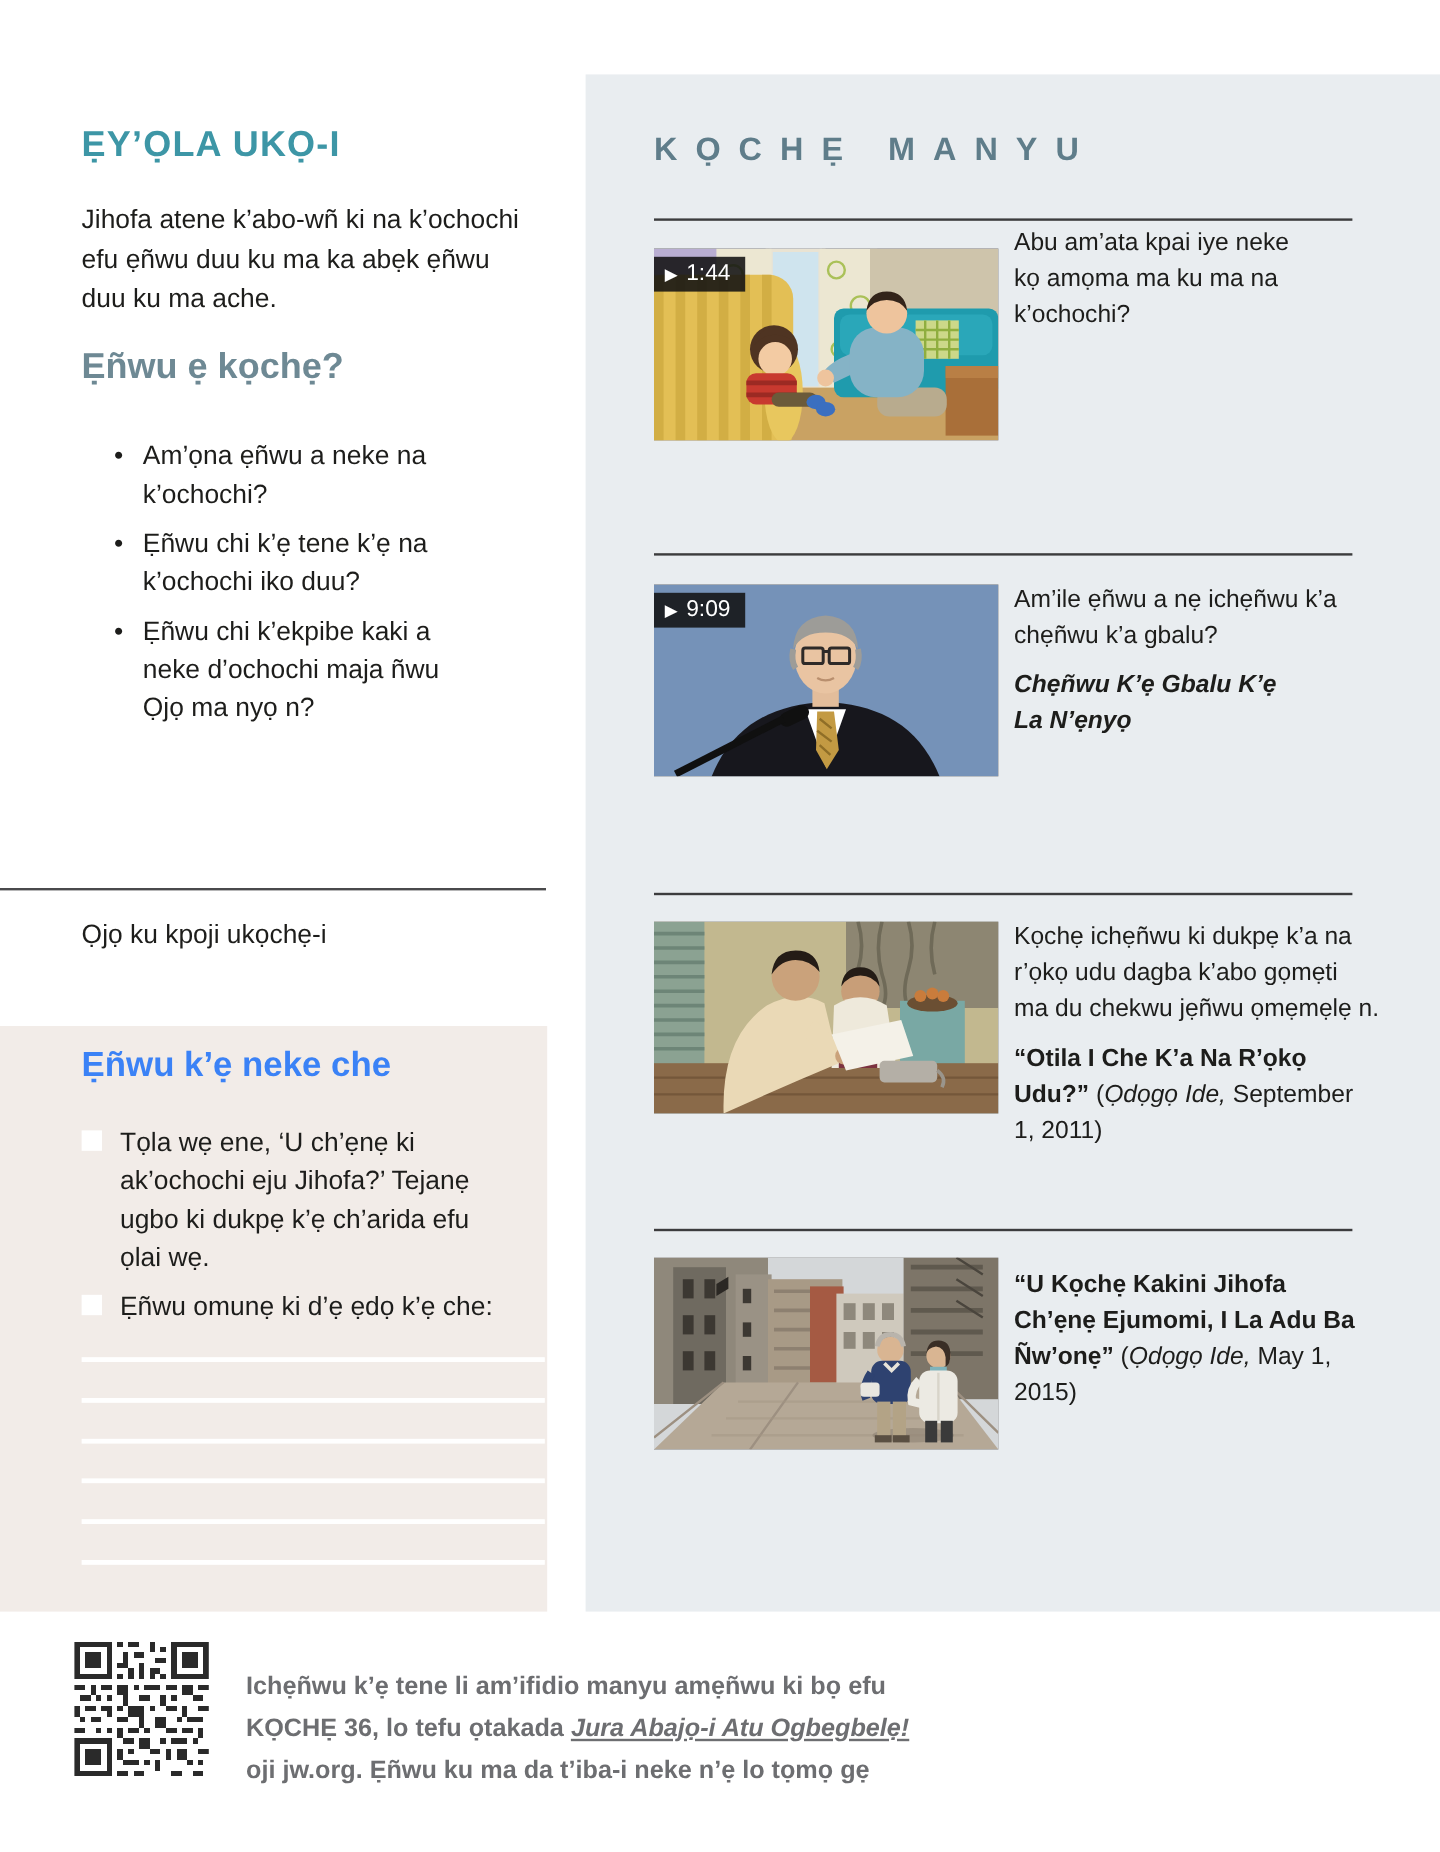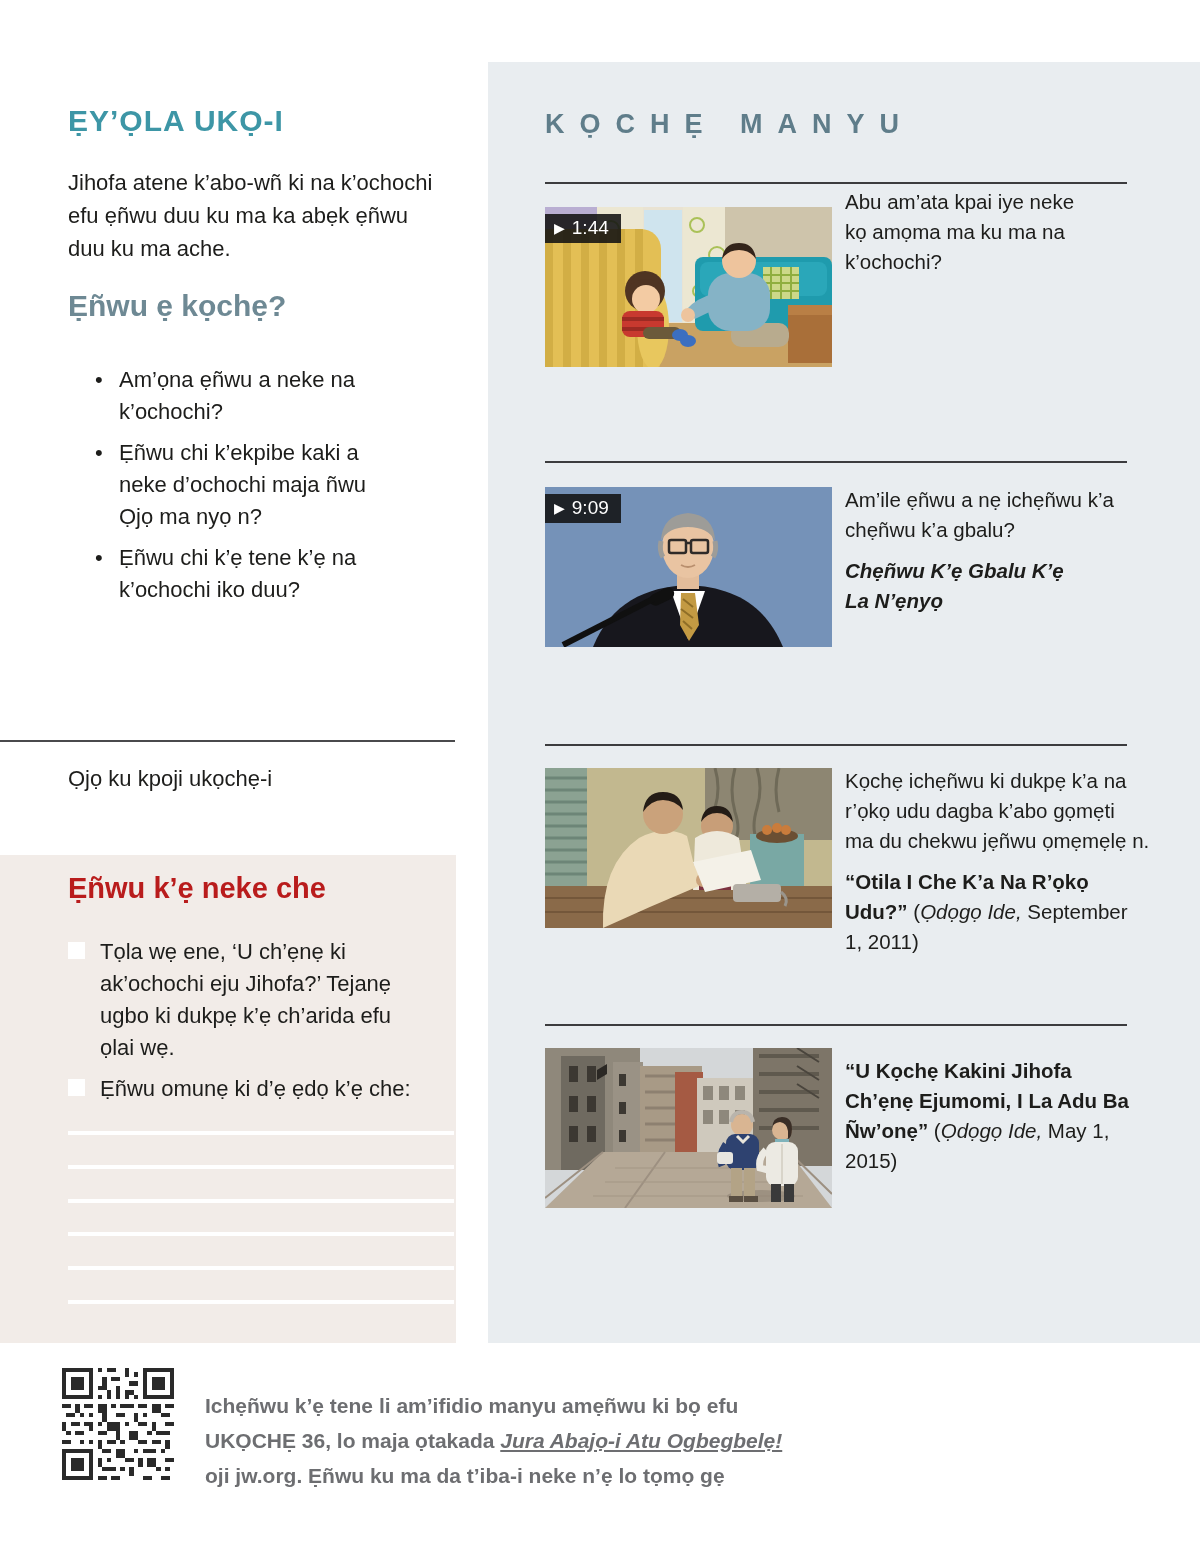--- a/index.html
+++ b/index.html
@@ -15,21 +15,21 @@
   #left-intro{left:68px;top:166px;width:412px;font-size:22px;line-height:33px;}
   #questions-heading{left:68px;top:289px;font-size:30px;font-weight:700;color:#6e8994;}
   #question-list{left:95px;top:364px;width:360px;font-size:22px;line-height:32px;}
   .q-item{position:relative;padding-left:24px;margin-bottom:9px;}
   .q-item::before{content:"\2022";position:absolute;left:0;top:0;font-size:22px;color:#1d1d1b;}
   #left-divider{left:0;top:740px;width:455px;height:2px;background:#4a4a4c;}
   #note-line{left:68px;top:764px;width:400px;font-size:22px;line-height:30px;}
 
   
   #worksheet-box{left:0;top:855px;width:456px;height:488px;background:#f2ece8;}
-  #box-heading{left:68px;top:872px;font-size:29px;font-weight:700;color:#b91c1c;}
+  #box-heading{left:68px;top:872px;font-size:29px;font-weight:700;color:#3b82f6;}
   .check-item{font-size:22px;line-height:32px;width:356px;}
   #check-item-1{left:100px;top:936px;}
   #check-item-2{left:100px;top:1073px;}
   .checkbox{width:17px;height:17px;background:#ffffff;}
   #checkbox-1{left:68px;top:942px;}
   #checkbox-2{left:68px;top:1079px;}
   .writing-line{left:68px;width:386px;height:4px;background:#ffffff;}
 
   
   #videos-panel{left:488px;top:62px;width:712px;height:1281px;background:#e9edf0;}
@@ -66,25 +66,25 @@
 
   <div class="abs" id="left-title">ẸY’ỌLA UKỌ-I</div>
   <div class="abs preline" id="left-intro">Jihofa atene k’abo-wñ ki na k’ochochi
 efu ẹñwu duu ku ma ka abẹk ẹñwu
 duu ku ma ache.</div>
   <div class="abs" id="questions-heading">Ẹñwu ẹ kọchẹ?</div>
 
   <div class="abs" id="question-list">
     <div class="q-item preline">Am’ọna ẹñwu a neke na
 k’ochochi?</div>
+    <div class="q-item preline">Ẹñwu chi k’ẹ tene k’ẹ na
+k’ochochi iko duu?</div>
     <div class="q-item preline">Ẹñwu chi k’ekpibe kaki a
 neke d’ochochi maja ñwu
 Ọjọ ma nyọ n?</div>
-    <div class="q-item preline">Ẹñwu chi k’ẹ tene k’ẹ na
-k’ochochi iko duu?</div>
   </div>
 
   <div class="abs" id="left-divider"></div>
   <div class="abs" id="note-line">Ọjọ ku kpoji ukọchẹ-i</div>
 
   <div class="abs" id="worksheet-box"></div>
   <div class="abs" id="box-heading">Ẹñwu k’ẹ neke che</div>
   <div class="abs checkbox" id="checkbox-1"></div>
   <div class="abs check-item preline" id="check-item-1">Tọla wẹ ene, ‘U ch’ẹnẹ ki
 ak’ochochi eju Jihofa?’ Tejanẹ
@@ -399,17 +399,17 @@
         <rect x="23" y="22" width="1" height="1"></rect>
       <rect x="8" y="24" width="2" height="1"></rect>
         <rect x="11" y="24" width="2" height="1"></rect>
         <rect x="18" y="24" width="2" height="1"></rect>
         <rect x="22" y="24" width="2" height="1"></rect>
     </g>
   </svg>
 
   <div class="abs" id="footer-text">
     <div>Ichẹñwu k’ẹ tene li am’ifidio manyu amẹñwu ki bọ efu</div>
-    <div><span>UKỌCHẸ 36, lo maja ọtakada </span><span class="italic">Jura Abajọ-i Atu Ogbegbelẹ!</span></div>
+    <div><span>KỌCHẸ 36, lo tefu ọtakada </span><span class="italic">Jura Abajọ-i Atu Ogbegbelẹ!</span></div>
     <div>oji jw.org. Ẹñwu ku ma da t’iba-i neke n’ẹ lo tọmọ gẹ</div>
   </div>
 
 </div>
 
 </body></html>

